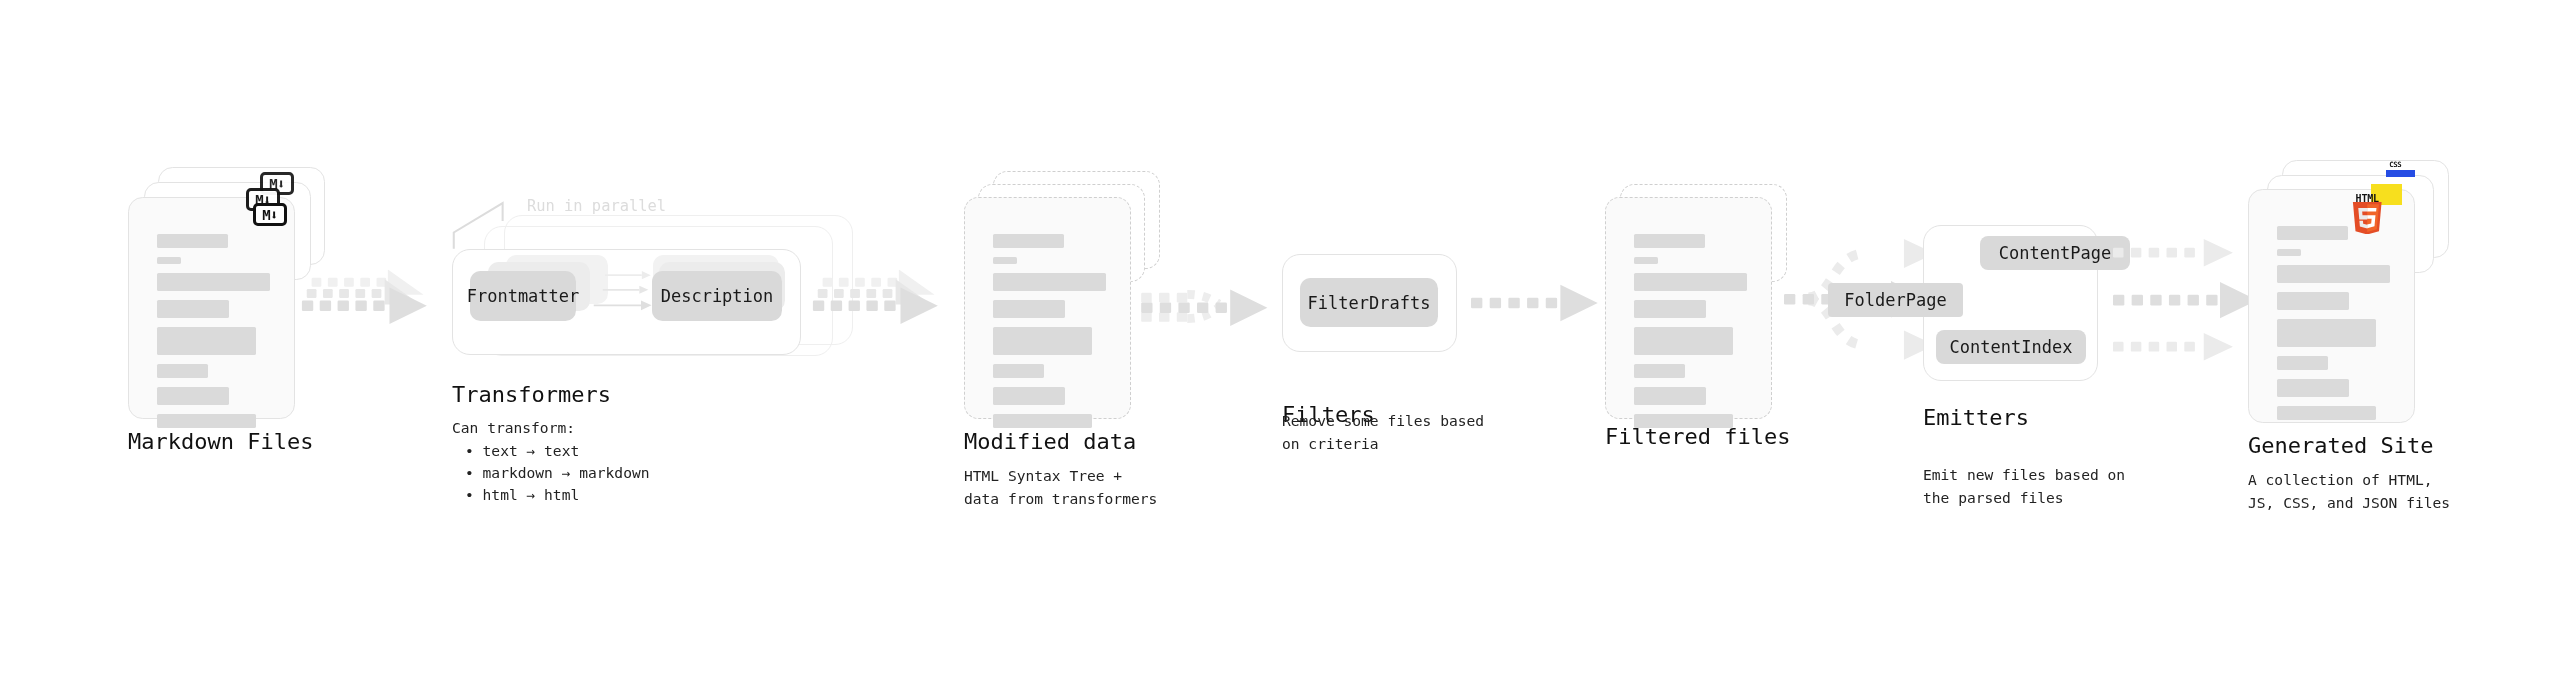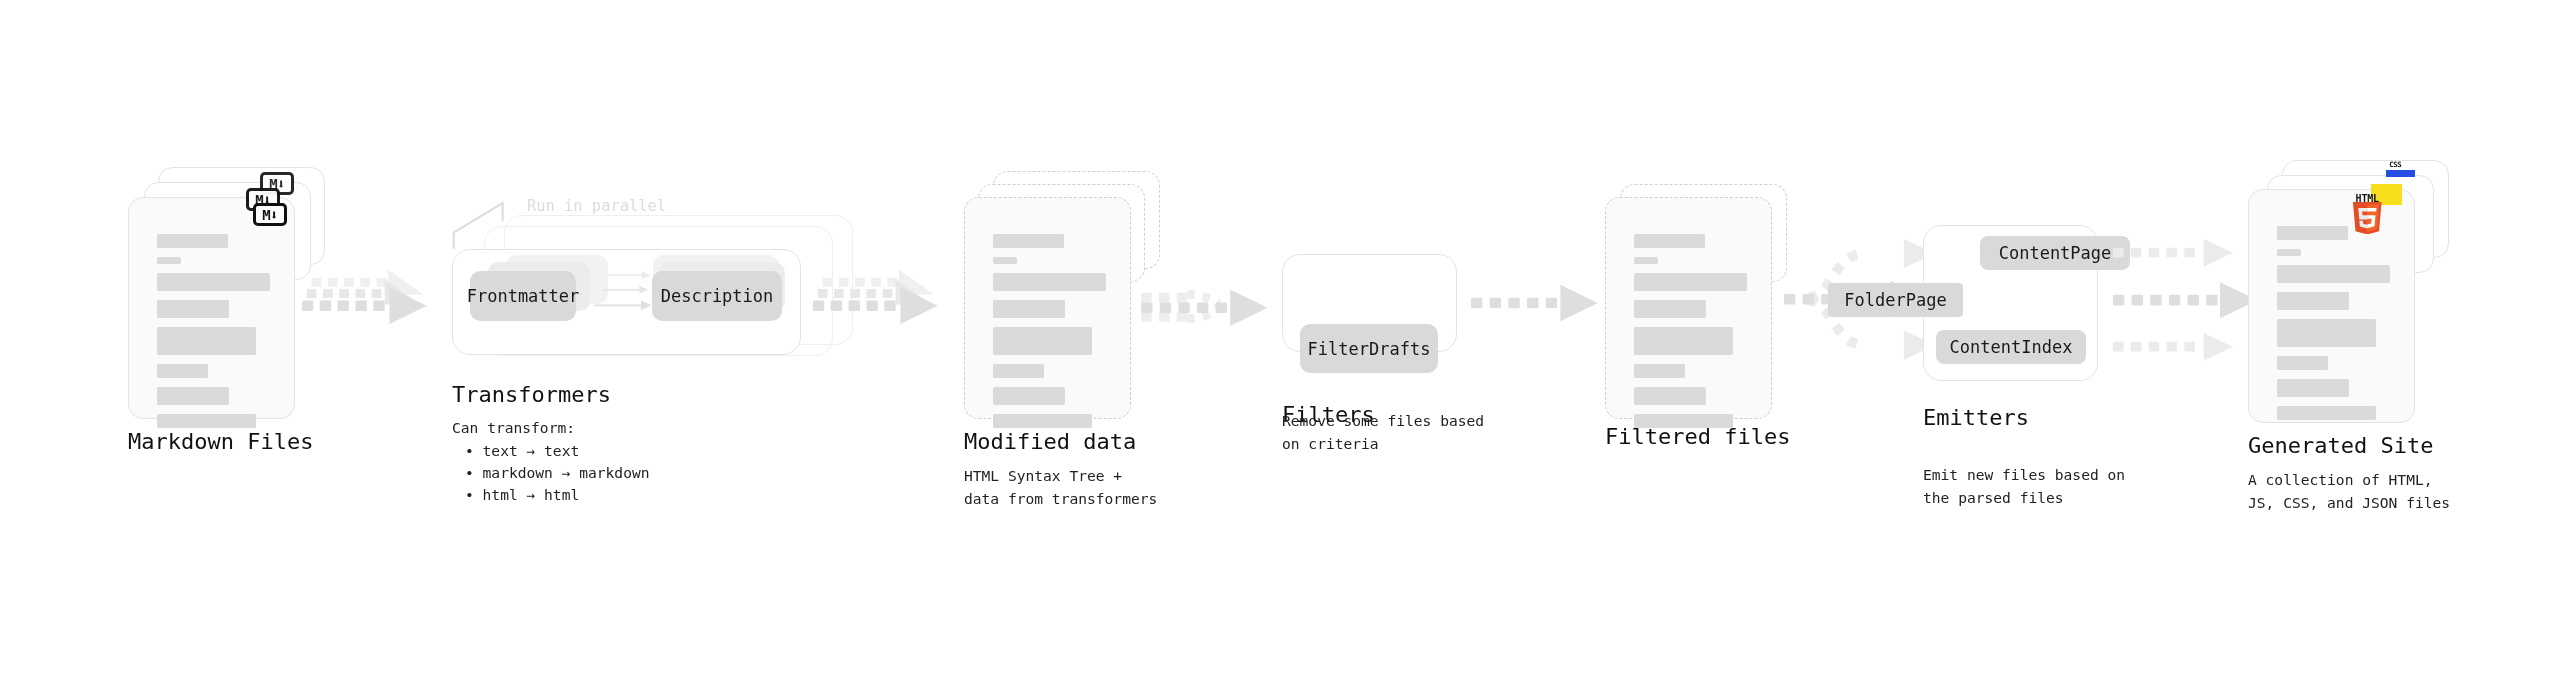--- a/index.html
+++ b/index.html
@@ -240,21 +240,21 @@
       <rect x="0" y="50" width="14" height="13" rx="1.5"></rect>
       <rect x="23" y="50" width="14" height="13" rx="1.5"></rect>
       <rect x="46" y="50" width="14" height="13" rx="1.5"></rect>
       <rect x="69" y="50" width="14" height="13" rx="1.5"></rect>
       <rect x="92" y="50" width="14" height="13" rx="1.5"></rect>
       <polygon points="110,34 156,56.5 110,79"></polygon>
     </g>
   </svg>
 
   <div class="gbox" style="left:1282px;top:254px;width:175px;height:98px;"></div>
-  <div class="pill" style="left:1300px;top:278px;width:138px;height:49px;margin-top:46px;">FilterDrafts</div>
+  <div class="pill" style="left:1300px;top:278px;width:138px;height:49px;">FilterDrafts</div>
   <div class="title" style="left:1282px;top:382px;margin-top:20px;">Filters</div>
   <div class="sub" style="left:1282px;top:410px;">Remove some files based
 on criteria</div>
 
   <svg class="arrow-svg" style="left:1471px;top:283px;" width="130" height="49" viewBox="0 0 160 60">
     <g fill="#dedede">
       <rect x="0" y="18" width="14" height="13" rx="1.5"></rect>
       <rect x="23" y="18" width="14" height="13" rx="1.5"></rect>
       <rect x="46" y="18" width="14" height="13" rx="1.5"></rect>
       <rect x="69" y="18" width="14" height="13" rx="1.5"></rect>

